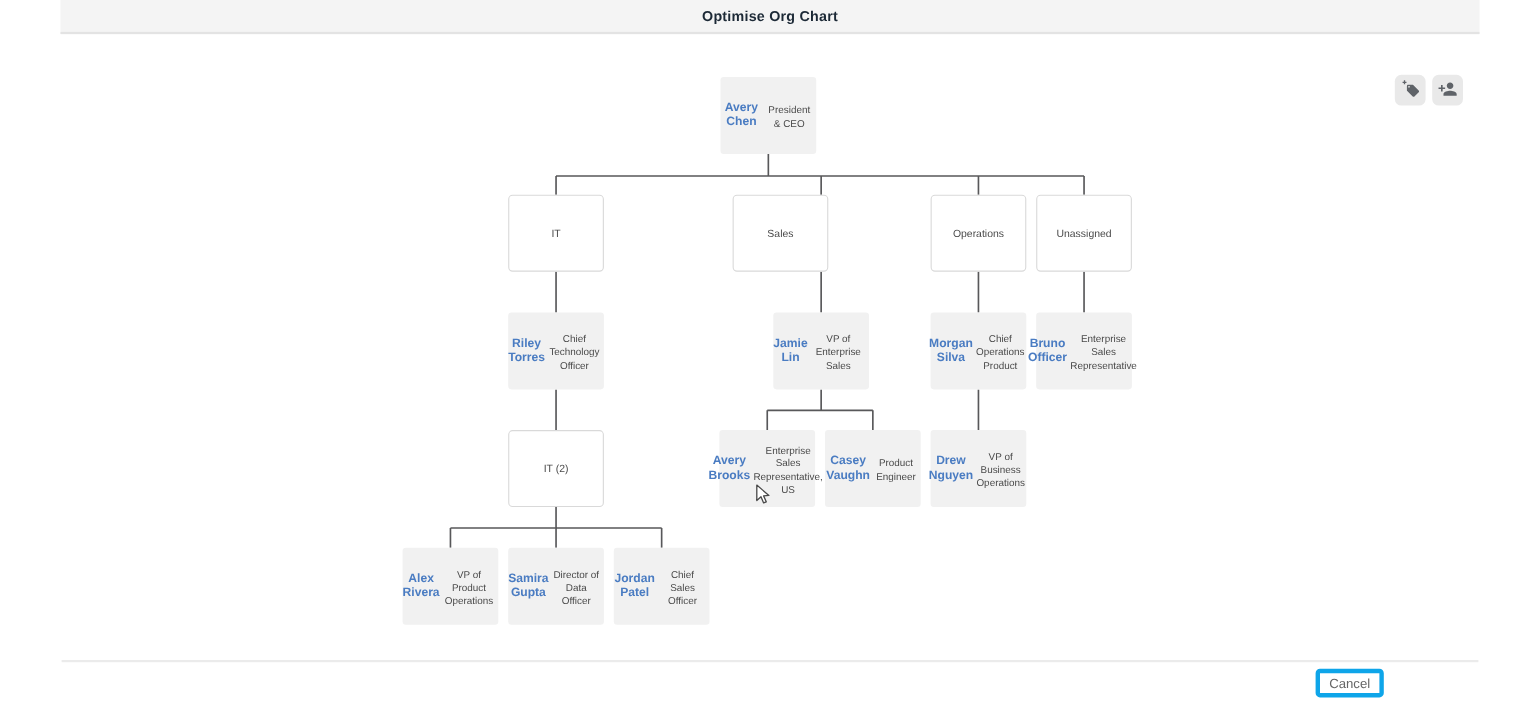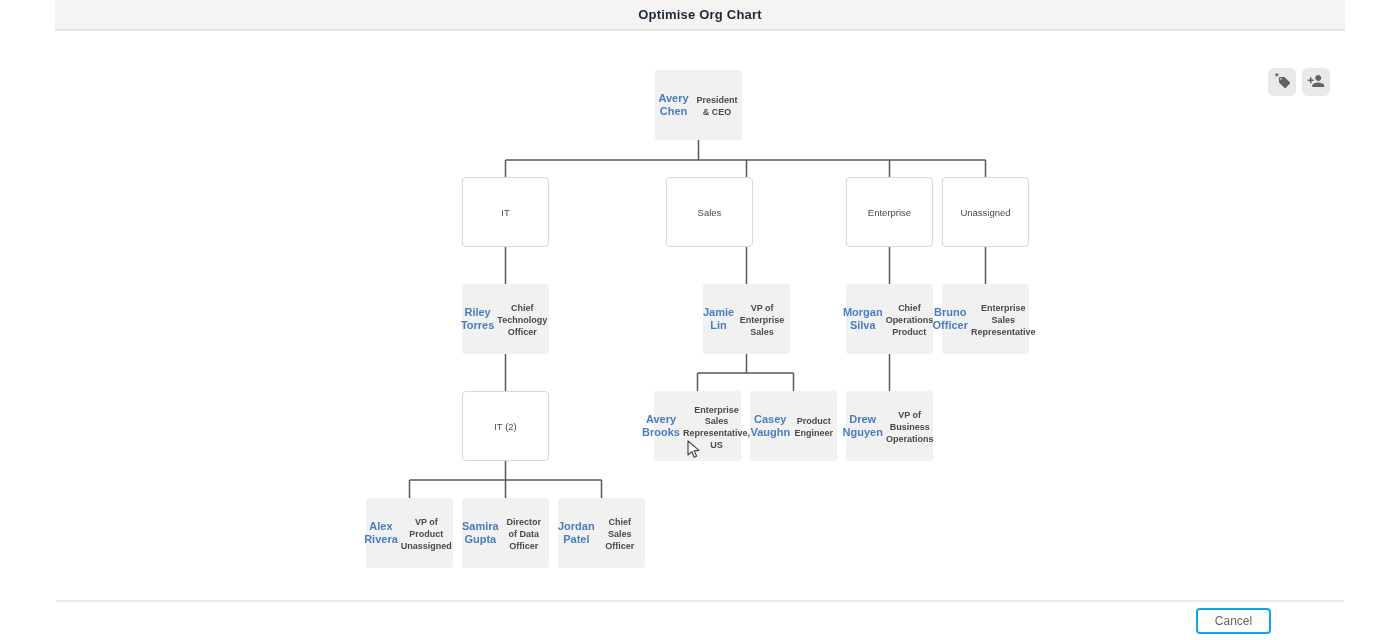--- a/index.html
+++ b/index.html
@@ -21,35 +21,35 @@
 
   
   .node {
     position:absolute; width:87px; height:70px; box-sizing:border-box;
     display:flex; flex-direction:row; align-items:center; justify-content:center;
     text-align:center; border-radius:3px; cursor:pointer;
   }
   .person { background:#f1f1f1; }
   .dept   { background:#ffffff; border:1px solid #d9d9d9; border-radius:4px; }
   .node-name  { font-size:11px; font-weight:bold; color:#4a7cc2; line-height:1.2; }
-  .node-title { font-size:9px; color:#4a4a4a; line-height:1.3; margin-top:4px; padding:0 3px;font-weight:bold; }
+  .node-title { font-size:9px; color:#4a4a4a; line-height:1.3; margin-top:4px; padding:0 3px; }
   .dept-label { font-size:9.5px; color:#4a4a4a; }
 
   
   .chart-toolbar { position:absolute; left:1268px; top:68px; display:flex; gap:6px; }
   .icon-btn {
     width:28px; height:28px; background:#e9e9e9; border:none; border-radius:6px;
     display:flex; align-items:center; justify-content:center; cursor:pointer; padding:0;
   }
 
   
   .footer-divider { position:absolute; left:56px; top:600px; width:1288px; height:2px; background:#ebebeb; }
   .footer-actions { position:absolute; left:1196px; top:608px; display:flex; gap:10px; }
   .btn { height:26px; border-radius:4px; font-size:12px; font-family:"Liberation Sans", sans-serif; cursor:pointer; }
-  .btn-cancel { width:75px; background:#ffffff; border:2px solid #0ea5e9; color:#666666; }
+  .btn-cancel { width:62px; background:#ffffff; border:4px solid #0ea5e9; color:#666666; }
   .btn-accept { width:64px; background:#3f7a63; border:1px solid #3f7a63; color:#ffffff;margin-top:36px; }
 
   .mouse-cursor { position:absolute; left:687px; top:440px; pointer-events:none; }
 </style>
 </head>
 <body>
 
 <div class="dialog-header">
   <span class="dialog-title">Optimise Org Chart</span>
 </div>
@@ -70,21 +70,21 @@
   <div class="node-title">President &amp; CEO</div>
 </div>
 
 <div class="node dept" style="left:462px;top:177px">
   <div class="dept-label">IT</div>
 </div>
 <div class="node dept" style="left:666px;top:177px">
   <div class="dept-label">Sales</div>
 </div>
 <div class="node dept" style="left:846px;top:177px">
-  <div class="dept-label">Enterprise</div>
+  <div class="dept-label">Operations</div>
 </div>
 <div class="node dept" style="left:942px;top:177px">
   <div class="dept-label">Unassigned</div>
 </div>
 
 <div class="node person" style="left:462px;top:284px">
   <div class="node-name">Riley Torres</div>
   <div class="node-title">Chief Technology Officer</div>
 </div>
 <div class="node person" style="left:703px;top:284px">
@@ -111,21 +111,21 @@
   <div class="node-name">Casey Vaughn</div>
   <div class="node-title">Product Engineer</div>
 </div>
 <div class="node person" style="left:846px;top:391px">
   <div class="node-name">Drew Nguyen</div>
   <div class="node-title">VP of Business Operations</div>
 </div>
 
 <div class="node person" style="left:366px;top:498px">
   <div class="node-name">Alex Rivera</div>
-  <div class="node-title">VP of Product Unassigned</div>
+  <div class="node-title">VP of Product Operations</div>
 </div>
 <div class="node person" style="left:462px;top:498px">
   <div class="node-name">Samira Gupta</div>
   <div class="node-title">Director of Data Officer</div>
 </div>
 <div class="node person" style="left:558px;top:498px">
   <div class="node-name">Jordan Patel</div>
   <div class="node-title">Chief Sales Officer</div>
 </div>
 

